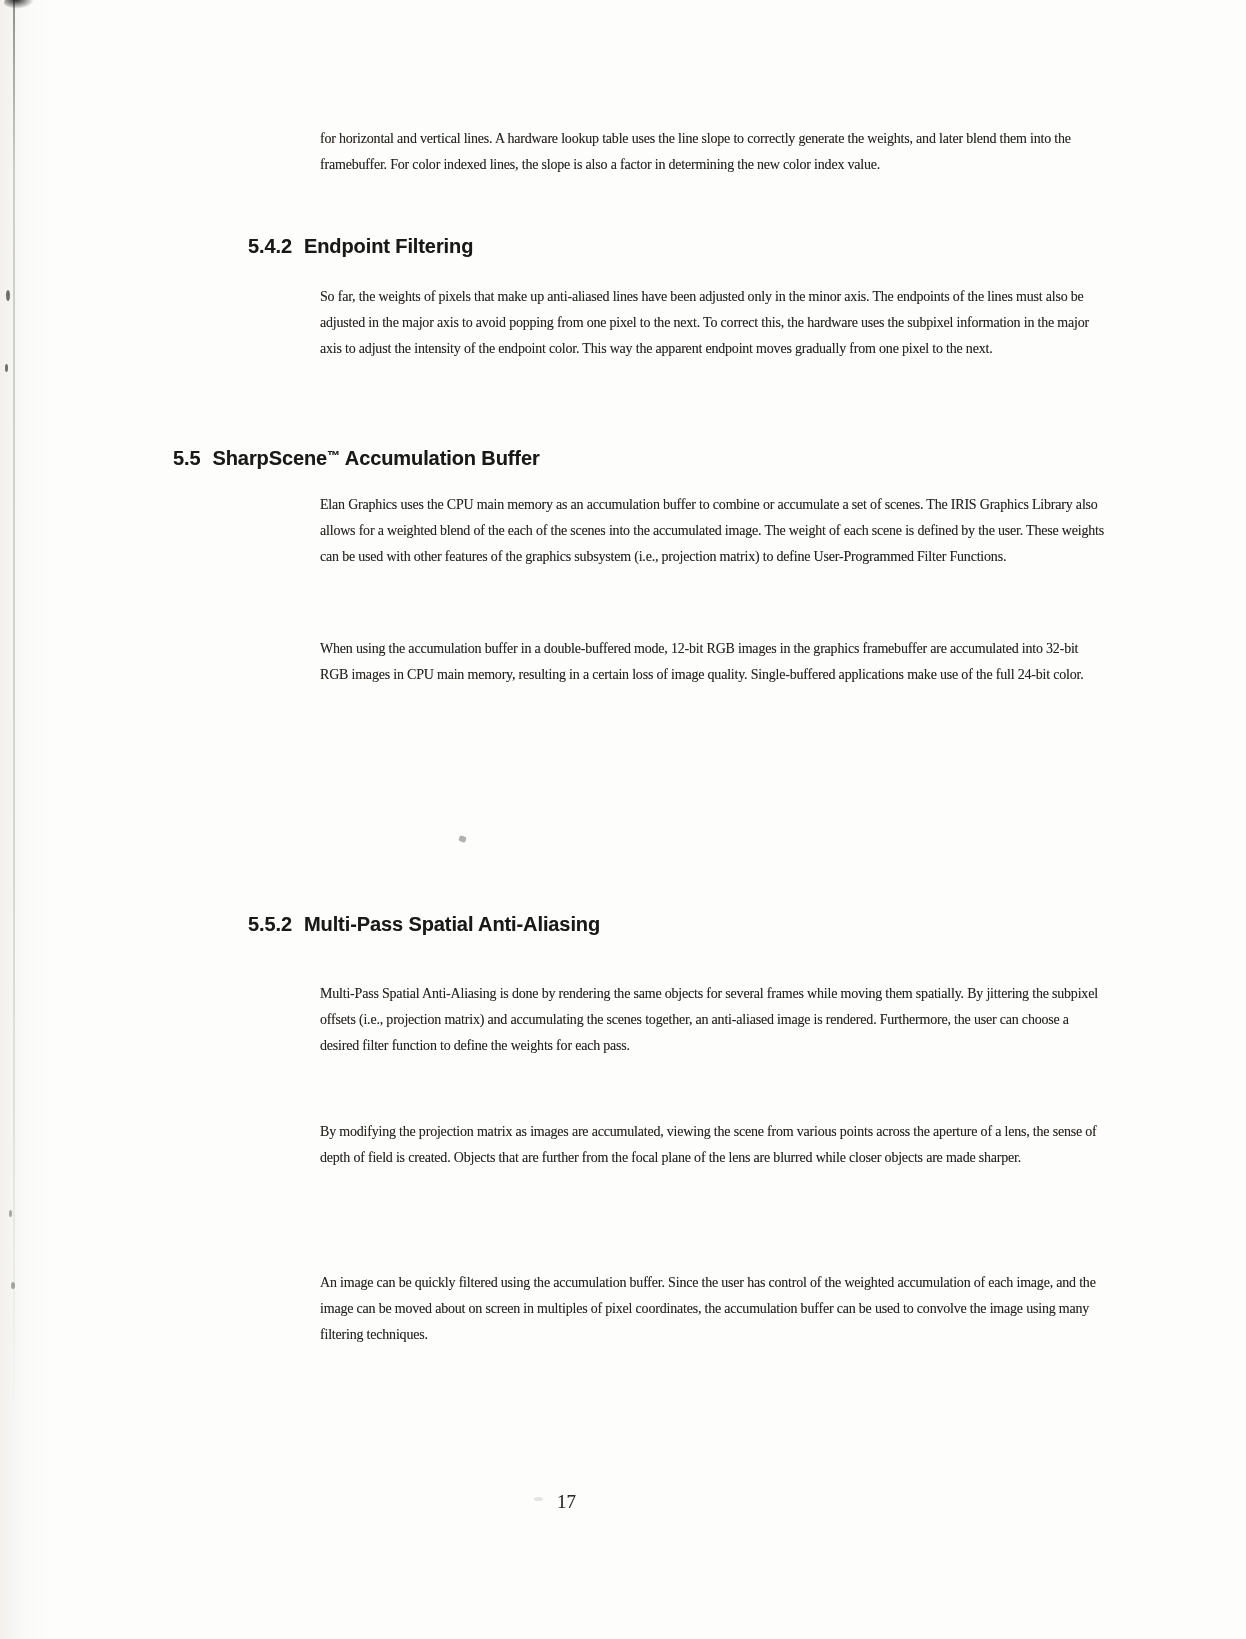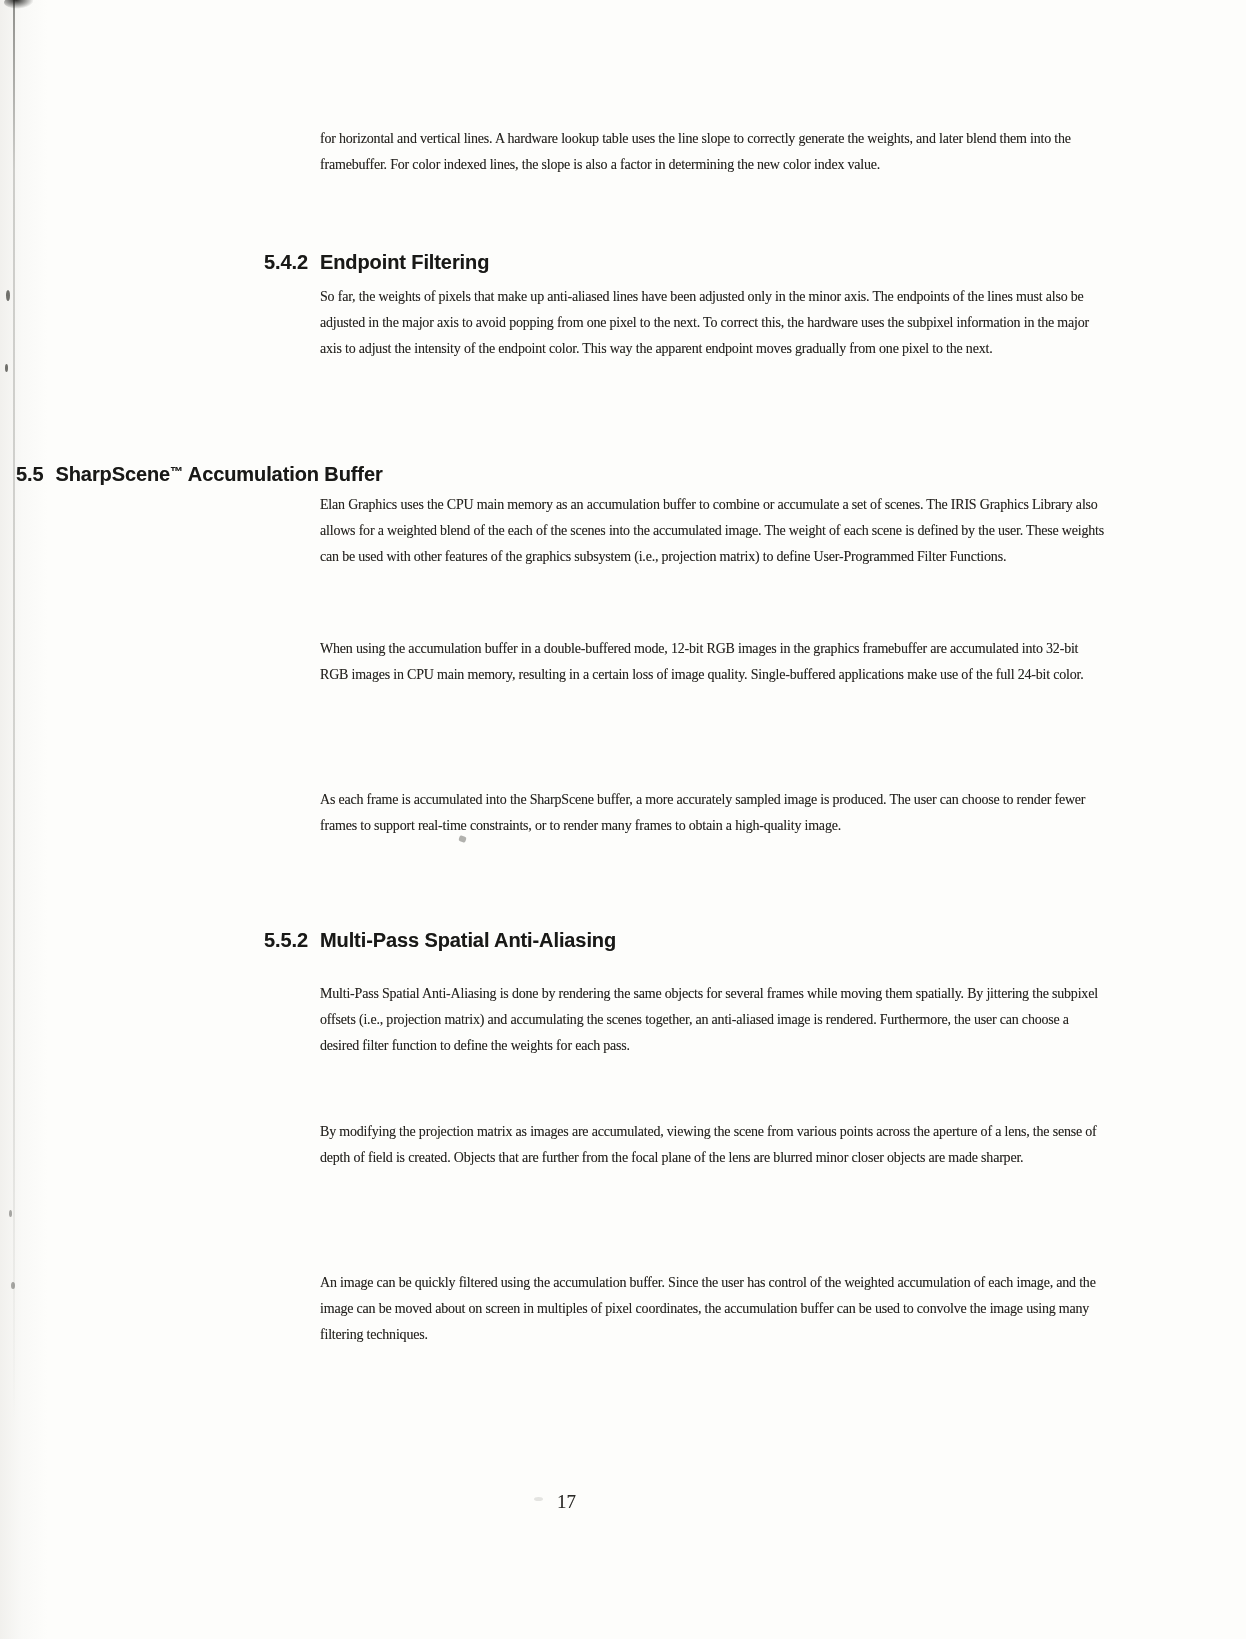--- a/index.html
+++ b/index.html
@@ -41,30 +41,30 @@
     margin: 0;
     padding: 0 140px 0 320px;
     font-size: 14px;
     line-height: 26px;
     letter-spacing: -0.2px;
     color: #262420;
     text-shadow: 0 0 0.6px rgba(40,38,33,0.35);
     text-align: left;
   }
   .heading {
-    margin: 16px;
+    margin: 0;
     font-family: "Liberation Sans", sans-serif;
     font-weight: 700;
     font-size: 20px;
     line-height: 24px;
     color: #191917;
     letter-spacing: -0.1px;
     text-shadow: 0 0 0.5px rgba(25,25,23,0.4);
   }
-  .heading.level2 { }
+  .heading.level2 { padding-left: 173px; }
   .heading.level3 { padding-left: 248px; }
   .sec-num { display: inline-block; margin-right: 12px; }
   .tm { font-size: 13px; vertical-align: 5px; letter-spacing: 0; }
 
   .footer-pagenum {
     position: absolute; left: 557px; top: 1491px;
     font-size: 19px; color: #2b2a27;
     text-shadow: 0 0 0.6px rgba(40,38,33,0.35);
   }
 </style>
@@ -87,25 +87,24 @@
     <span class="sec-num">5.4.2</span><span class="sec-title">Endpoint Filtering</span>
   </h3>
   <p class="body-text abs" style="top:284px">So far, the weights of pixels that make up anti-aliased lines have been adjusted only in the minor axis. The endpoints of the lines must also be adjusted in the major axis to avoid popping from one pixel to the next. To correct this, the hardware uses the subpixel information in the major axis to adjust the intensity of the endpoint color. This way the apparent endpoint moves gradually from one pixel to the next.</p>
 
   <h2 class="heading level2 abs" style="top:444px">
     <span class="sec-num">5.5</span><span class="sec-title"><span>SharpScene</span><sup class="tm">™</sup><span> Accumulation Buffer</span></span>
   </h2>
   <p class="body-text abs" style="top:492px">Elan Graphics uses the CPU main memory as an accumulation buffer to combine or accumulate a set of scenes. The IRIS Graphics Library also allows for a weighted blend of the each of the scenes into the accumulated image. The weight of each scene is defined by the user. These weights can be used with other features of the graphics subsystem (i.e., projection matrix) to define User-Programmed Filter Functions.</p>
   <p class="body-text abs" style="top:636px">When using the accumulation buffer in a double-buffered mode, 12-bit RGB images in the graphics framebuffer are accumulated into 32-bit RGB images in CPU main memory, resulting in a certain loss of image quality. Single-buffered applications make use of the full 24-bit color.</p>
 
-  <p class="body-text abs" style="top:787px">As each frame is accumulated into the SharpScene buffer, a more accurately sampled image is produced. The user can choose to render fewer frames to support real-time constraints, or to render many frames to obtain a high-quality image.</p>
 
   <h3 class="heading level3 abs" style="top:912px">
     <span class="sec-num">5.5.2</span><span class="sec-title">Multi-Pass Spatial Anti-Aliasing</span>
   </h3>
   <p class="body-text abs" style="top:981px">Multi-Pass Spatial Anti-Aliasing is done by rendering the same objects for several frames while moving them spatially. By jittering the subpixel offsets (i.e., projection matrix) and accumulating the scenes together, an anti-aliased image is rendered. Furthermore, the user can choose a desired filter function to define the weights for each pass.</p>
 
-  <p class="body-text abs" style="top:1119px">By modifying the projection matrix as images are accumulated, viewing the scene from various points across the aperture of a lens, the sense of depth of field is created. Objects that are further from the focal plane of the lens are blurred minor closer objects are made sharper.</p>
+  <p class="body-text abs" style="top:1119px">By modifying the projection matrix as images are accumulated, viewing the scene from various points across the aperture of a lens, the sense of depth of field is created. Objects that are further from the focal plane of the lens are blurred while closer objects are made sharper.</p>
 
   <p class="body-text abs" style="top:1270px">An image can be quickly filtered using the accumulation buffer. Since the user has control of the weighted accumulation of each image, and the image can be moved about on screen in multiples of pixel coordinates, the accumulation buffer can be used to convolve the image using many filtering techniques.</p>
 
   <div class="footer-pagenum">17</div>
 </div>
 
 </body></html>

